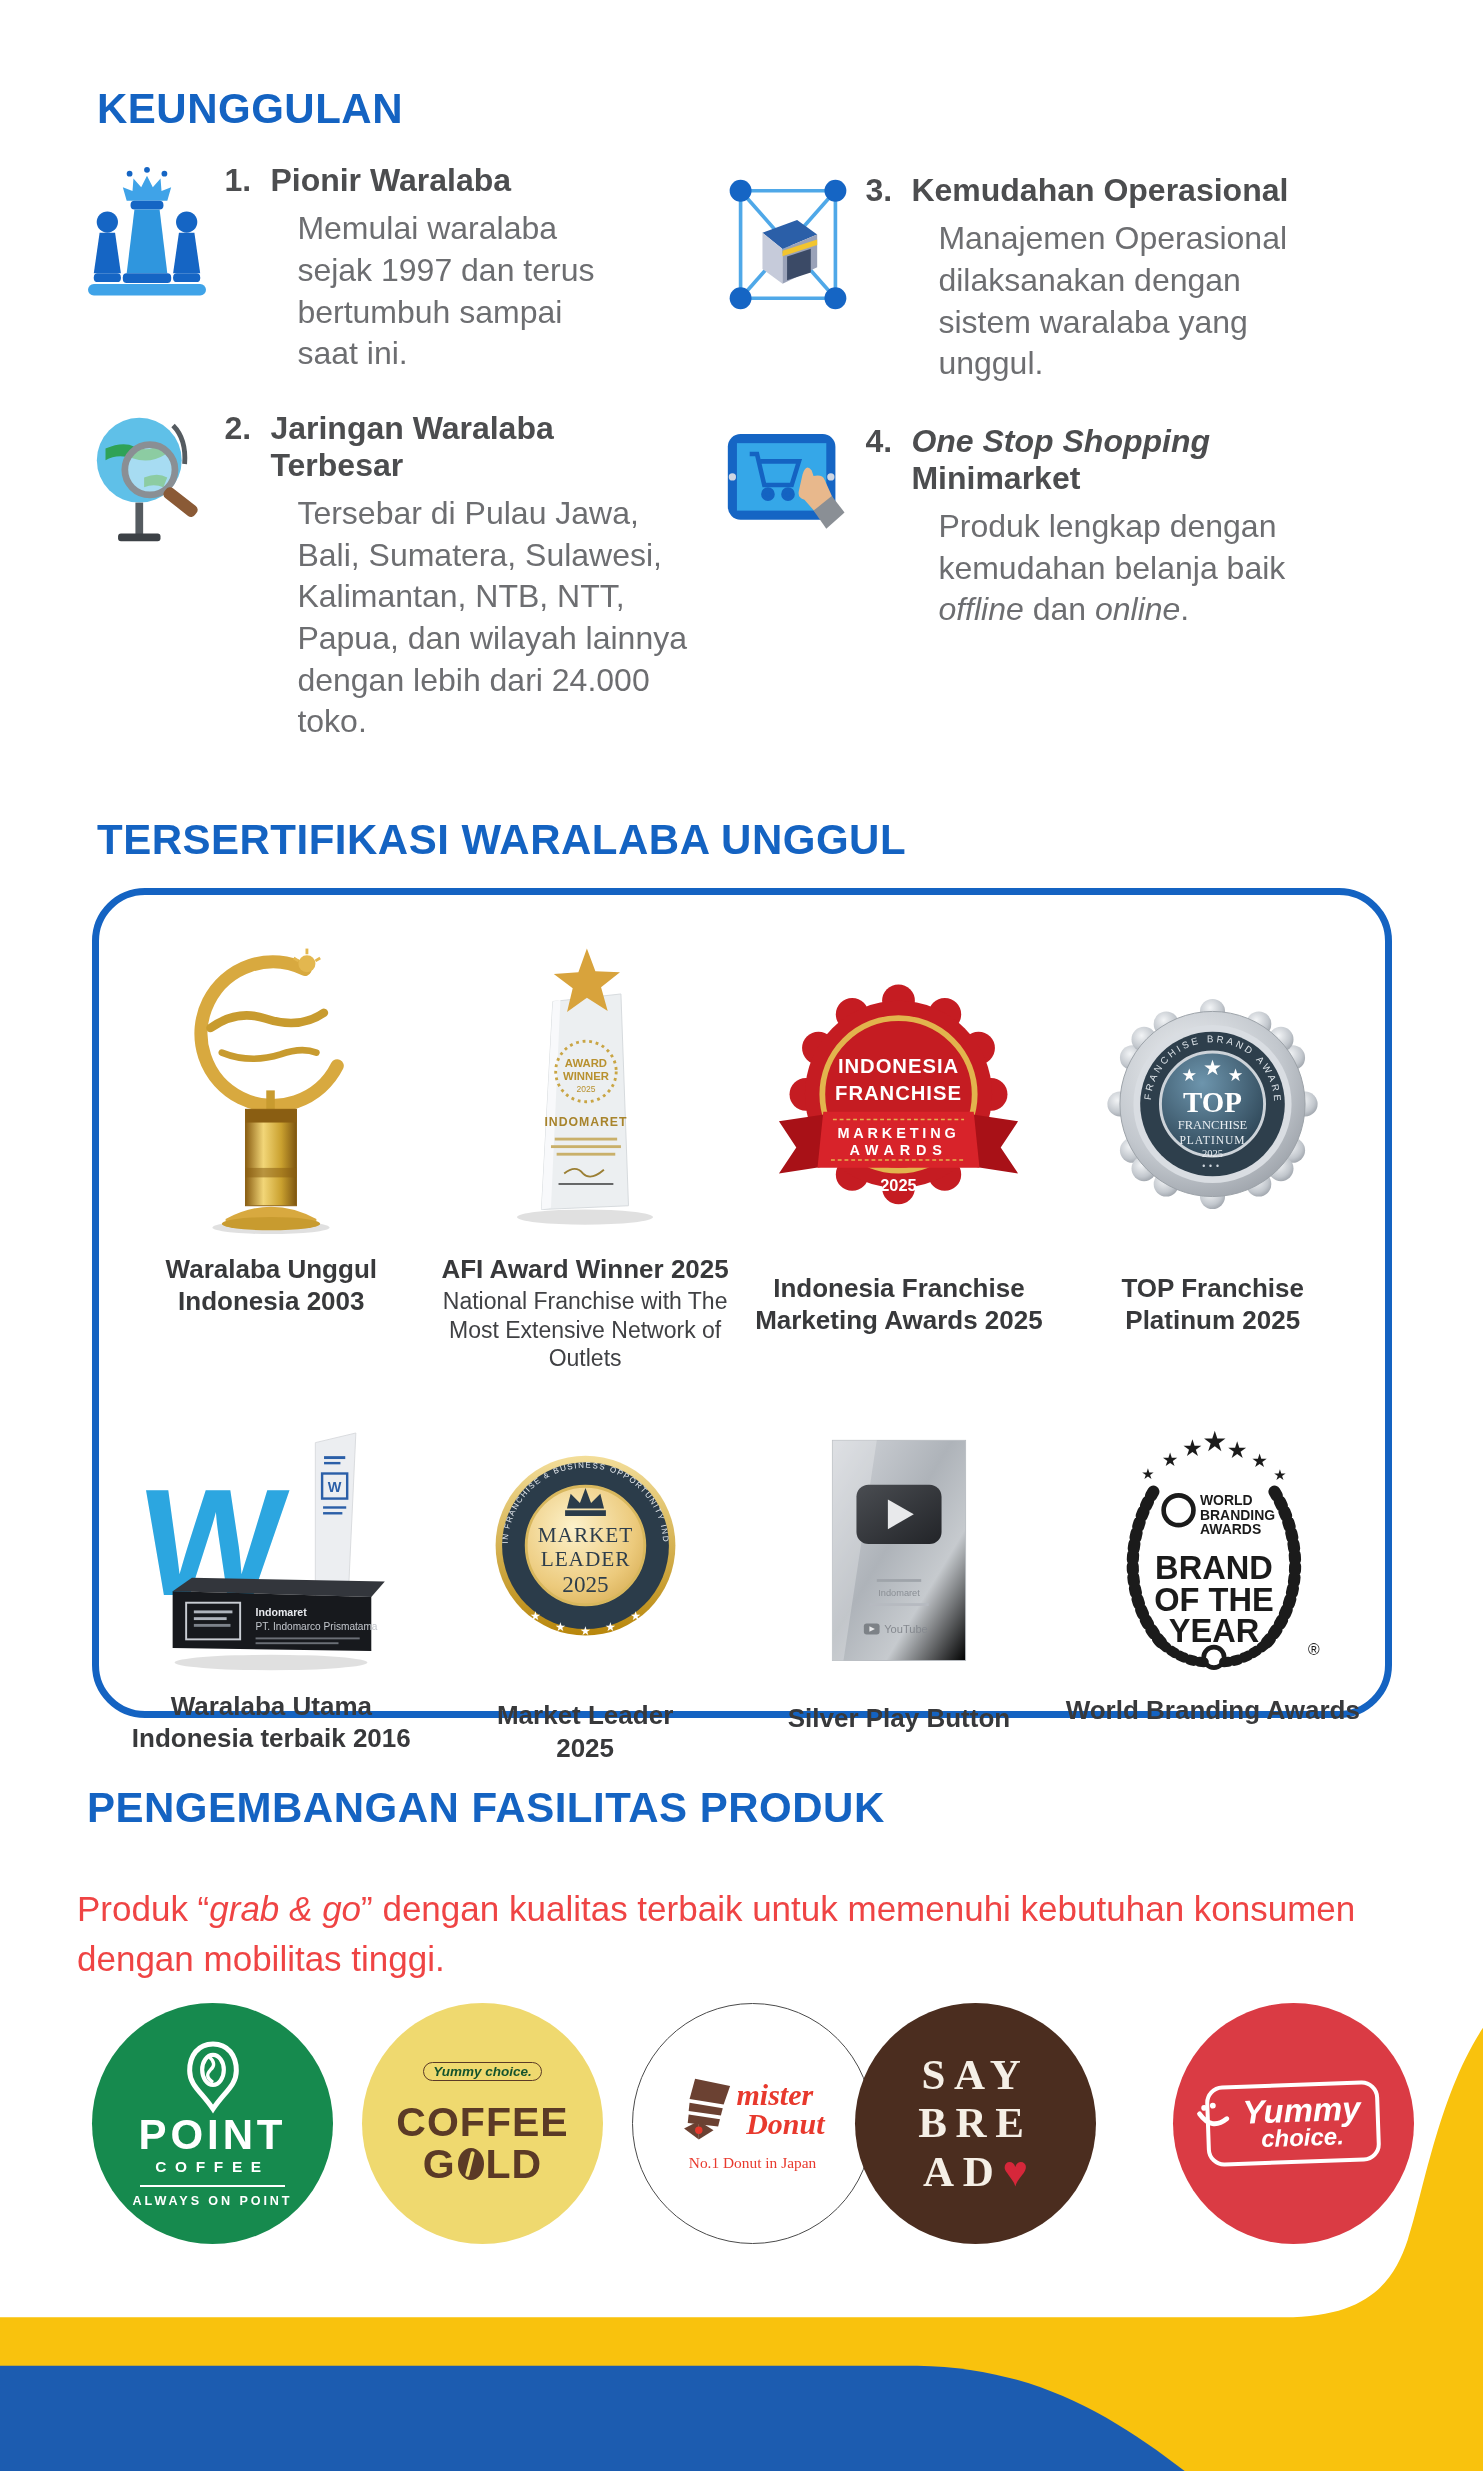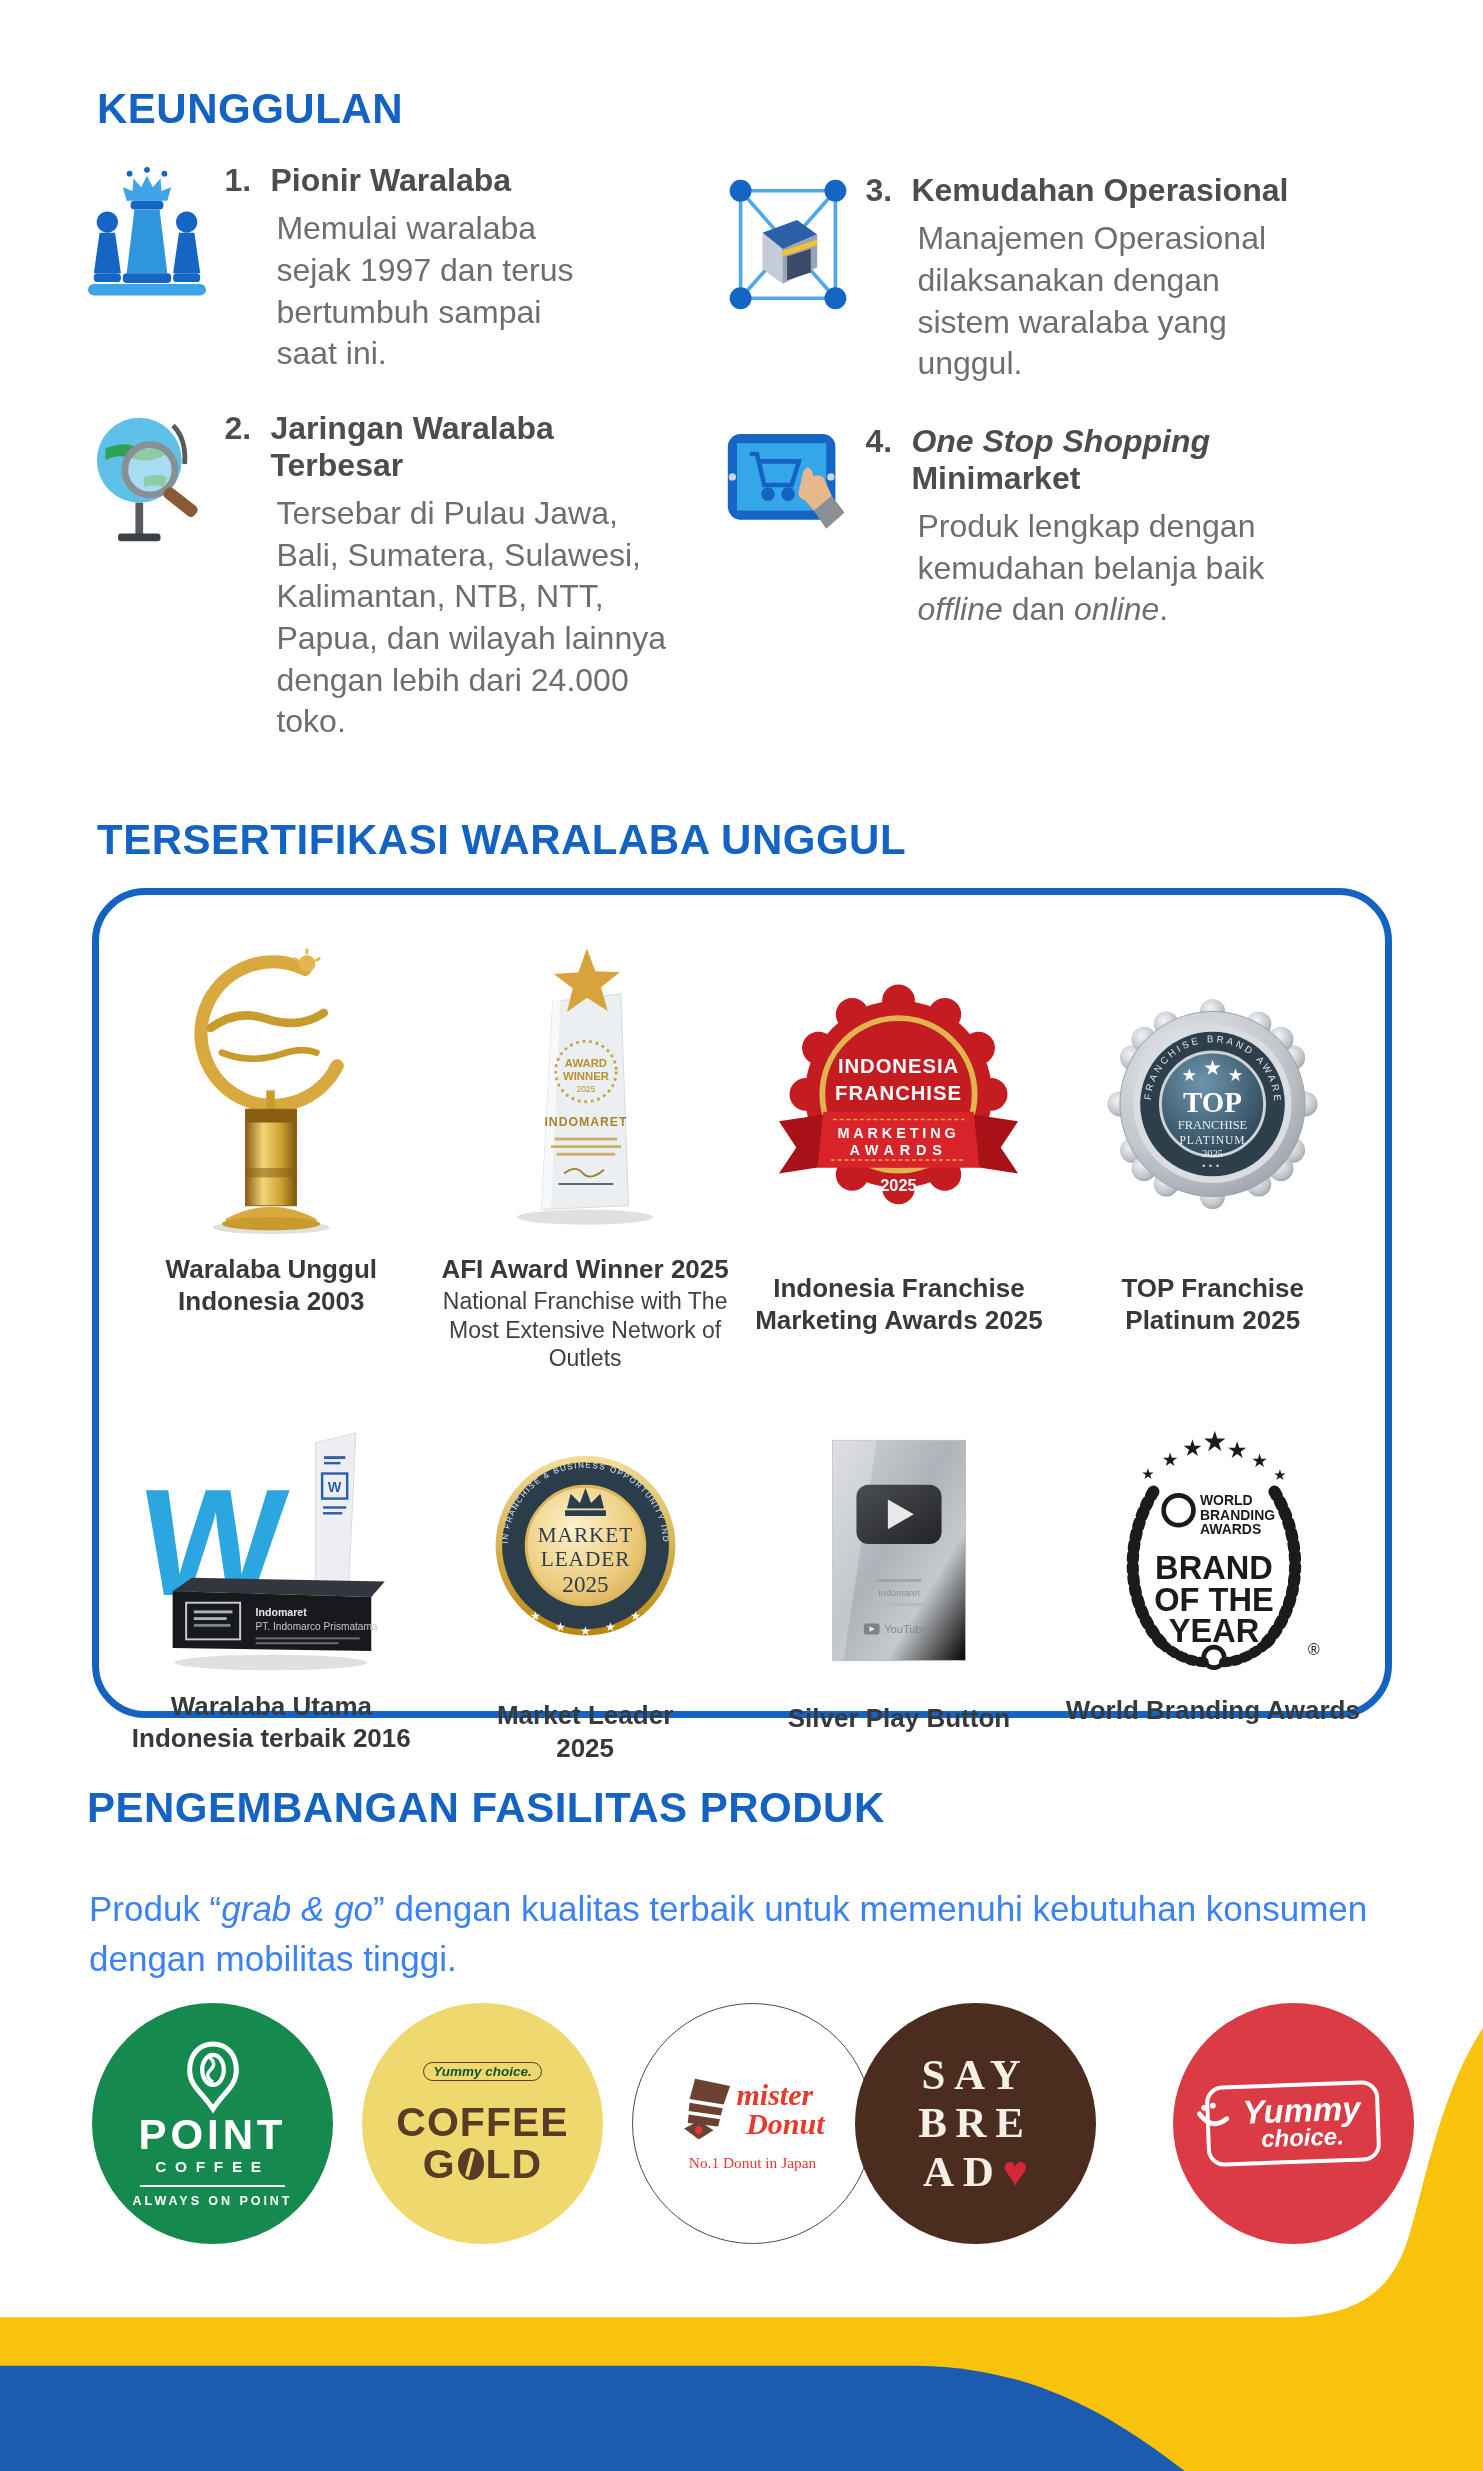--- a/index.html
+++ b/index.html
@@ -6,36 +6,36 @@
   .page{position:relative;width:1483px;height:2472px;background:#fff;overflow:hidden;
         font-family:"Liberation Sans",sans-serif;}
   
   .h-blue{position:absolute;color:#1463C2;font-weight:800;font-size:42px;letter-spacing:0.5px;}
   
   .adv-item{position:absolute;display:flex;}
   .adv-icon{width:124px;flex:none;display:flex;justify-content:center;align-items:flex-start;}
   .adv-content{margin-left:15.4px;}
   .t-row{display:flex;font-weight:800;font-size:32px;color:#4c4d4f;line-height:1.15;}
   .t-num{width:46px;flex:none;}
-  .adv-body{margin-left:52px;margin-top:9.7px;font-size:32px;color:#6d6e71;line-height:1.3;}
+  .adv-body{margin-left:73px;margin-top:9.7px;font-size:32px;color:#6d6e71;line-height:1.3;}
   .adv-body em, .t-row em{font-style:italic;}
   
   .awards-box{position:absolute;left:92px;top:888px;width:1300px;height:830px;
               border:7.7px solid #1463C2;border-radius:53px;box-sizing:border-box;
               padding:25px 15.4px 9.7px;}
   .awards-row{display:flex;}
   .cell{flex:1;display:flex;flex-direction:column;align-items:center;}
   .art{display:flex;align-items:flex-end;justify-content:center;}
   .row1 .art{height:319px;}
   .row2 .art{height:278px;margin-top:25px;}
   .cap{margin-top:13.5px;font-weight:800;font-size:26px;color:#38393b;text-align:center;line-height:1.25;}
   .cap-sub{font-size:23px;color:#404144;text-align:center;line-height:1.25;max-width:338px;margin-top:1.9px;}
   
-  .produk-para{position:absolute;left:89px;top:1849px;width:1284px;font-size:35px;
-               color:#3b82f6;line-height:1.42;}
+  .produk-para{position:absolute;left:77px;top:1849px;width:1284px;font-size:35px;
+               color:#ef4444;line-height:1.42;}
   .produk-para em{font-style:italic;}
   
   .logo-circle{position:absolute;top:2003px;width:241px;height:241px;border-radius:50%;
                display:flex;flex-direction:column;align-items:center;justify-content:center;
                box-sizing:border-box;z-index:3;text-align:center;}
   .pc-word{color:#fff;font-weight:800;font-size:42px;letter-spacing:3.9px;line-height:1;}
   .pc-sub{color:#fff;font-weight:700;font-size:15.4px;letter-spacing:8.7px;margin-top:1.9px;}
   .pc-line{width:145px;height:1.9px;background:#fff;margin:8.7px 0 6.8px;}
   .pc-tag{color:#fff;font-weight:700;font-size:12.6px;letter-spacing:2.9px;}
   .cg-badge{color:#14532d;border:1.9px solid #5B3A26;border-radius:14.5px;padding:1px 9.7px;

